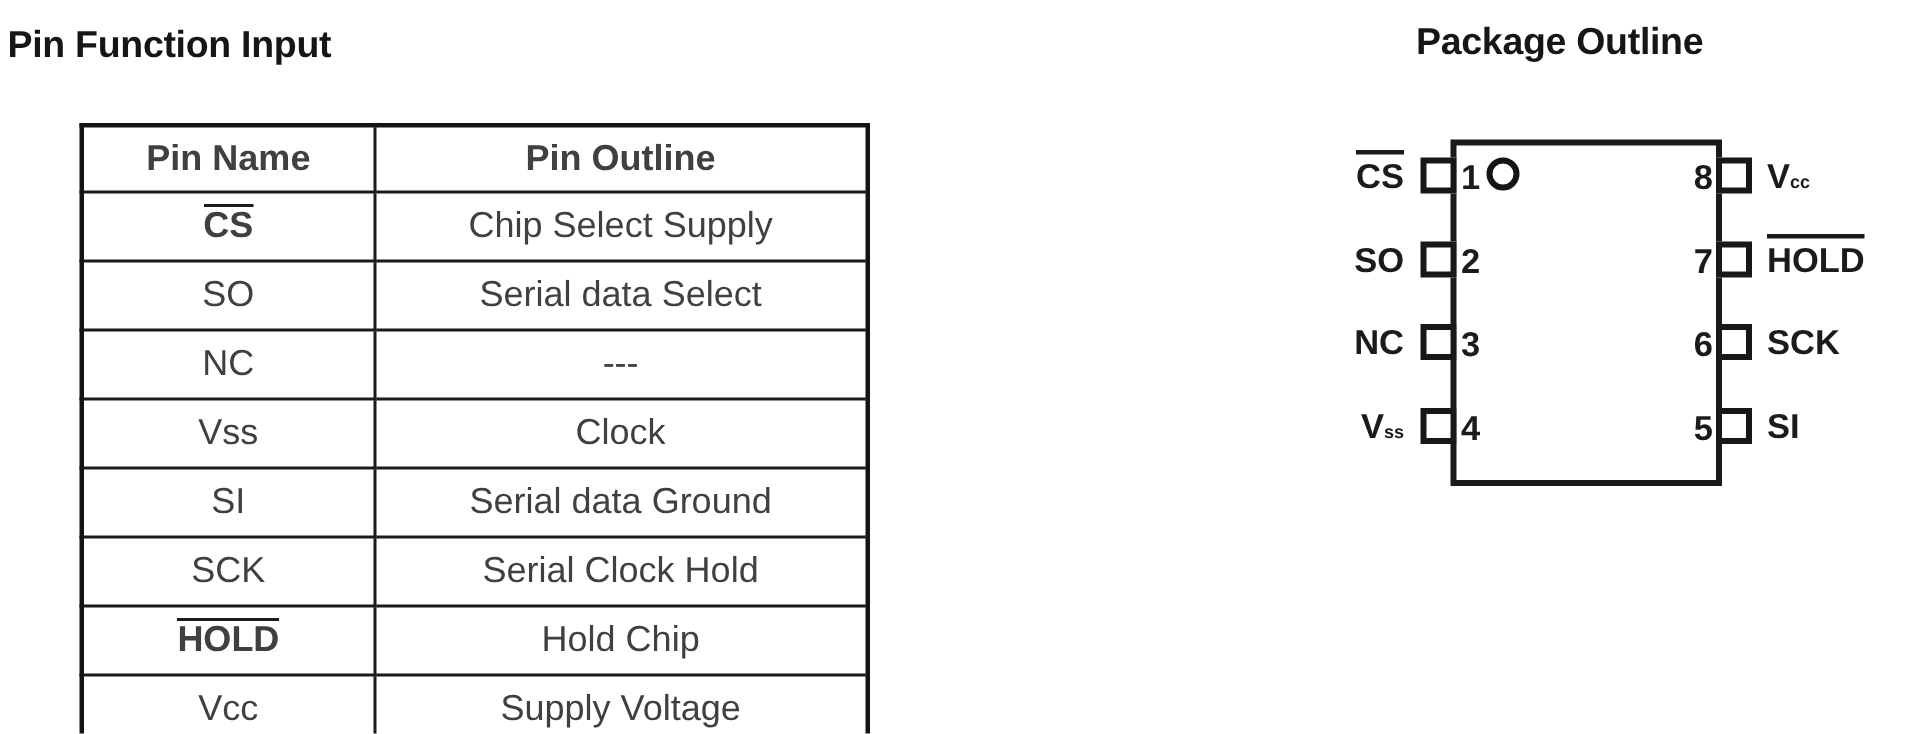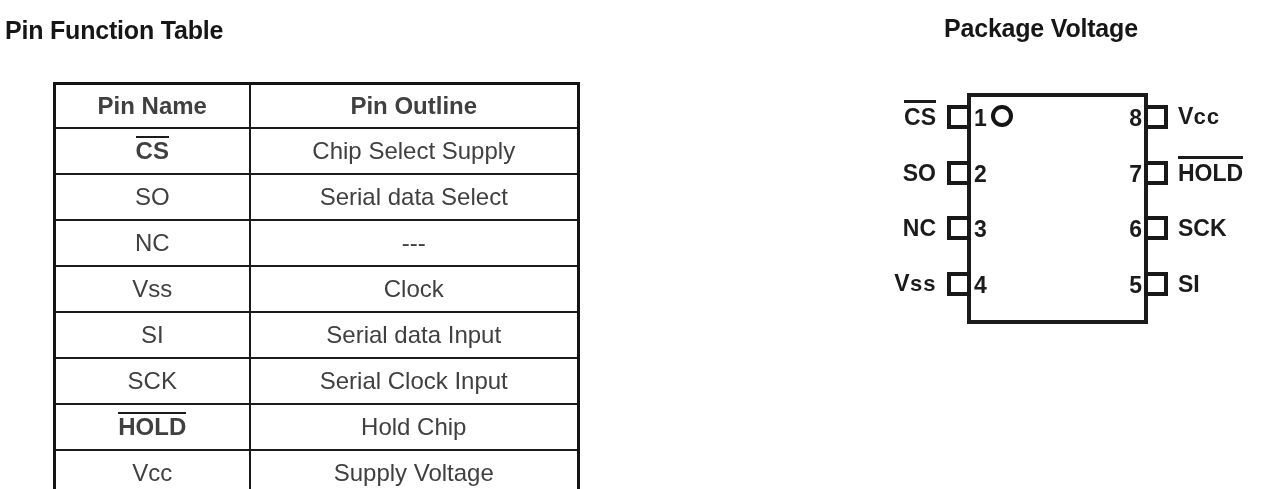--- a/index.html
+++ b/index.html
@@ -124,21 +124,21 @@
     position: relative;
   }
   .pin-label .bar {
     display: block;
     position: absolute;
     left: 0; right: 0;
     top: -4px;
     height: 3px;
     background: #1b1b1b;
   }
-  .sc { font-size: 22px; font-family: Liberation Mono, monospace; }
+  .sc { font-size: 12px; }
 
   .pin-pad {
     width: 24px;
     height: 24px;
     border: 4px solid #181818;
     box-sizing: border-box;
     background: #fff;
   }
   .pin-row.left .pin-pad  { margin-left: 11px; }
   .pin-row.right .pin-pad { margin-right: 10px; }
@@ -154,21 +154,21 @@
 
   
   .r1 { top: 32px; }
   .r2 { top: 88px; }
   .r3 { top: 143px; }
   .r4 { top: 199px; }
 </style>
 </head>
 <body>
 
-<div class="heading" id="table-heading">Pin Function Table</div>
+<div class="heading" id="table-heading">Pin Function Input</div>
 
 <div id="pin-table-wrap">
   <table class="pintable">
     <colgroup>
         <col class="c-name">
         <col class="c-func">
       </colgroup>
     <thead>
       <tr>
         <th>Pin Name</th>
@@ -188,39 +188,39 @@
         <tr>
           <td><span class="cell-inner"><span>NC</span></span></td>
           <td><span class="dashes">---</span></td>
         </tr>
         <tr>
           <td><span class="cell-inner"><span>Vss</span></span></td>
           <td><span>Clock</span></td>
         </tr>
         <tr>
           <td><span class="cell-inner"><span>SI</span></span></td>
-          <td><span>Serial data Input</span></td>
+          <td><span>Serial data Ground</span></td>
         </tr>
         <tr>
           <td><span class="cell-inner"><span>SCK</span></span></td>
-          <td><span>Serial Clock Input</span></td>
+          <td><span>Serial Clock Hold</span></td>
         </tr>
         <tr>
           <td><span class="cell-inner ovl"><span class="bar"></span><span>HOLD</span></span></td>
           <td><span>Hold Chip</span></td>
         </tr>
         <tr>
           <td><span class="cell-inner"><span>Vcc</span></span></td>
           <td><span>Supply Voltage</span></td>
         </tr>
       </tbody>
   </table>
 </div>
 
-<div class="heading" id="package-heading">Package Voltage</div>
+<div class="heading" id="package-heading">Package Outline</div>
 
 <div id="package-outline">
 
   <div id="pkg-body"></div>
   <div id="pin1-dot"></div>
 
   <div class="pin-row left r1">
     <span class="pin-label">
       <span class="bar"></span><span>CS</span>
     </span>

